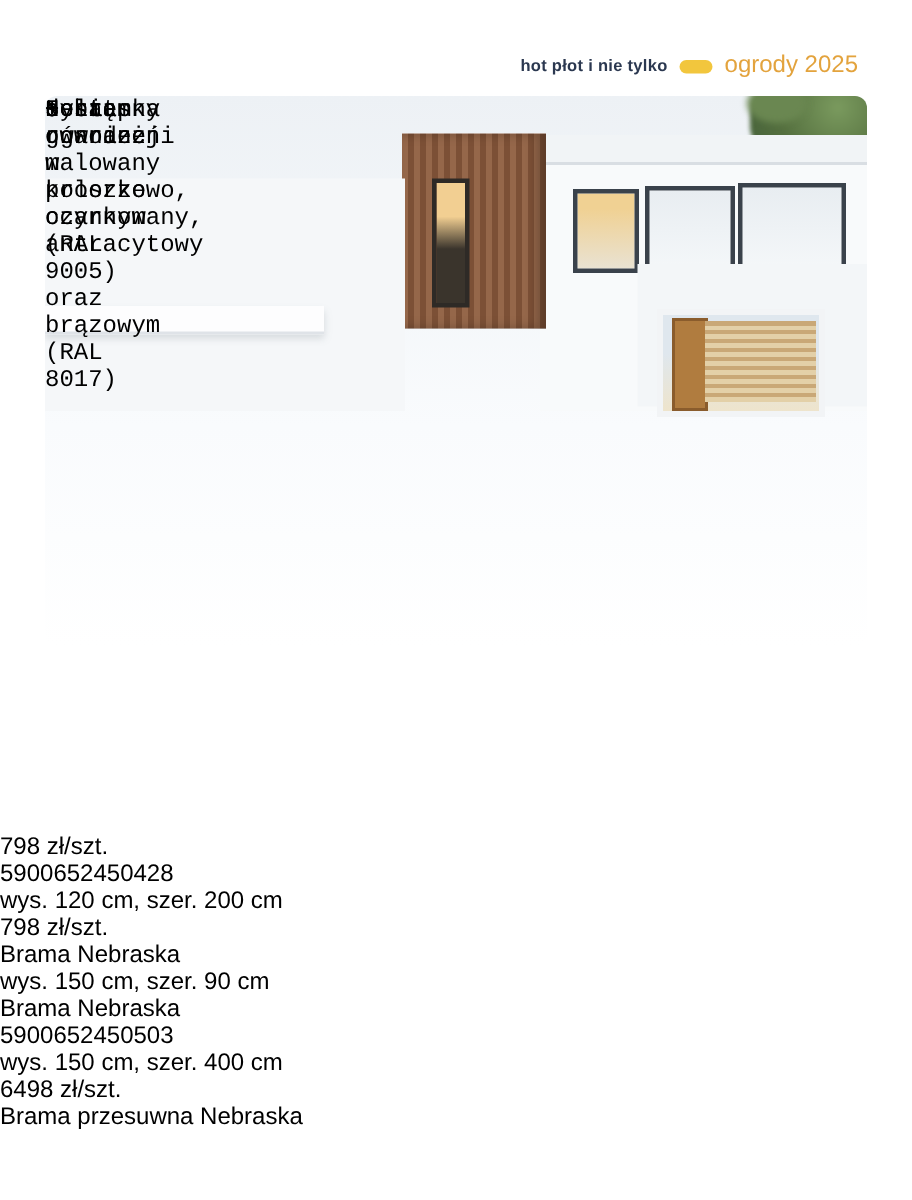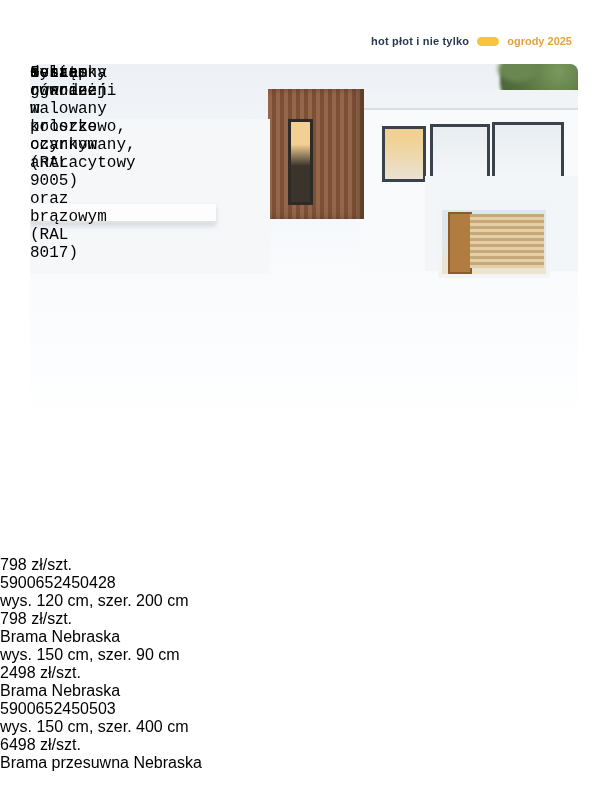--- a/index.html
+++ b/index.html
@@ -3,21 +3,21 @@
 <meta charset="utf-8">
 <style>
   html,body{margin:0;padding:0;background:#ffffff;}
   #page{position:relative;width:608px;height:800px;background:#ffffff;overflow:hidden;
         font-family:"Liberation Sans", sans-serif;margin-top:16px;}
 
   
   .header{position:absolute;top:19px;right:36px;display:flex;align-items:center;gap:8px;}
   .header .cat-title{font-size:11px;font-weight:bold;color:#2b3850;letter-spacing:.2px;}
   .yellow-dash{width:22px;height:9px;border-radius:5px;background:#f2c63d;}
-  .header .season{font-size:11px;font-weight:bold;color:#e3a33d;}
+  .header .season{font-size:16px;font-weight:normal;color:#e3a33d;}
 
   
   .hero{position:absolute;left:30px;top:48px;width:548px;height:367px;border-radius:8px;
         overflow:hidden;background:linear-gradient(180deg,#edf1f5 0%,#f9fbfd 60%,#ffffff 100%);font-family:Liberation Mono, monospace;}
   .hero *{position:absolute;}
   .foliage{right:-12px;top:-14px;width:90px;height:62px;border-radius:45%;
            background:radial-gradient(circle at 65% 35%,#7a9a5e 0%,#55703f 55%,#44603a 100%);
            filter:blur(1.5px);}
   .foliage2{right:40px;top:-8px;width:40px;height:26px;border-radius:50%;
             background:#6a8751;filter:blur(2px);}
@@ -225,24 +225,20 @@
   <div class="prod prod1">
     <div class="price-row">
       <span class="price">798</span>
       <span class="unit">zł/szt.</span>
     </div>
     <div class="pname">Brama Nebraska</div>
     <div class="pline">wys. 150 cm, szer. 90 cm</div>
   </div>
 
   <div class="prod prod2">
-    <div class="price-row">
-      <span class="price">2498</span>
-      <span class="unit">zł/szt.</span>
-    </div>
     <div class="pname">Brama Nebraska</div>
     <div class="pline">5900652450503</div>
     <div class="pline">wys. 150 cm, szer. 400 cm</div>
   </div>
 
   <div class="prod prod3">
     <div class="price-row">
       <span class="price">6498</span>
       <span class="unit">zł/szt.</span>
     </div>

